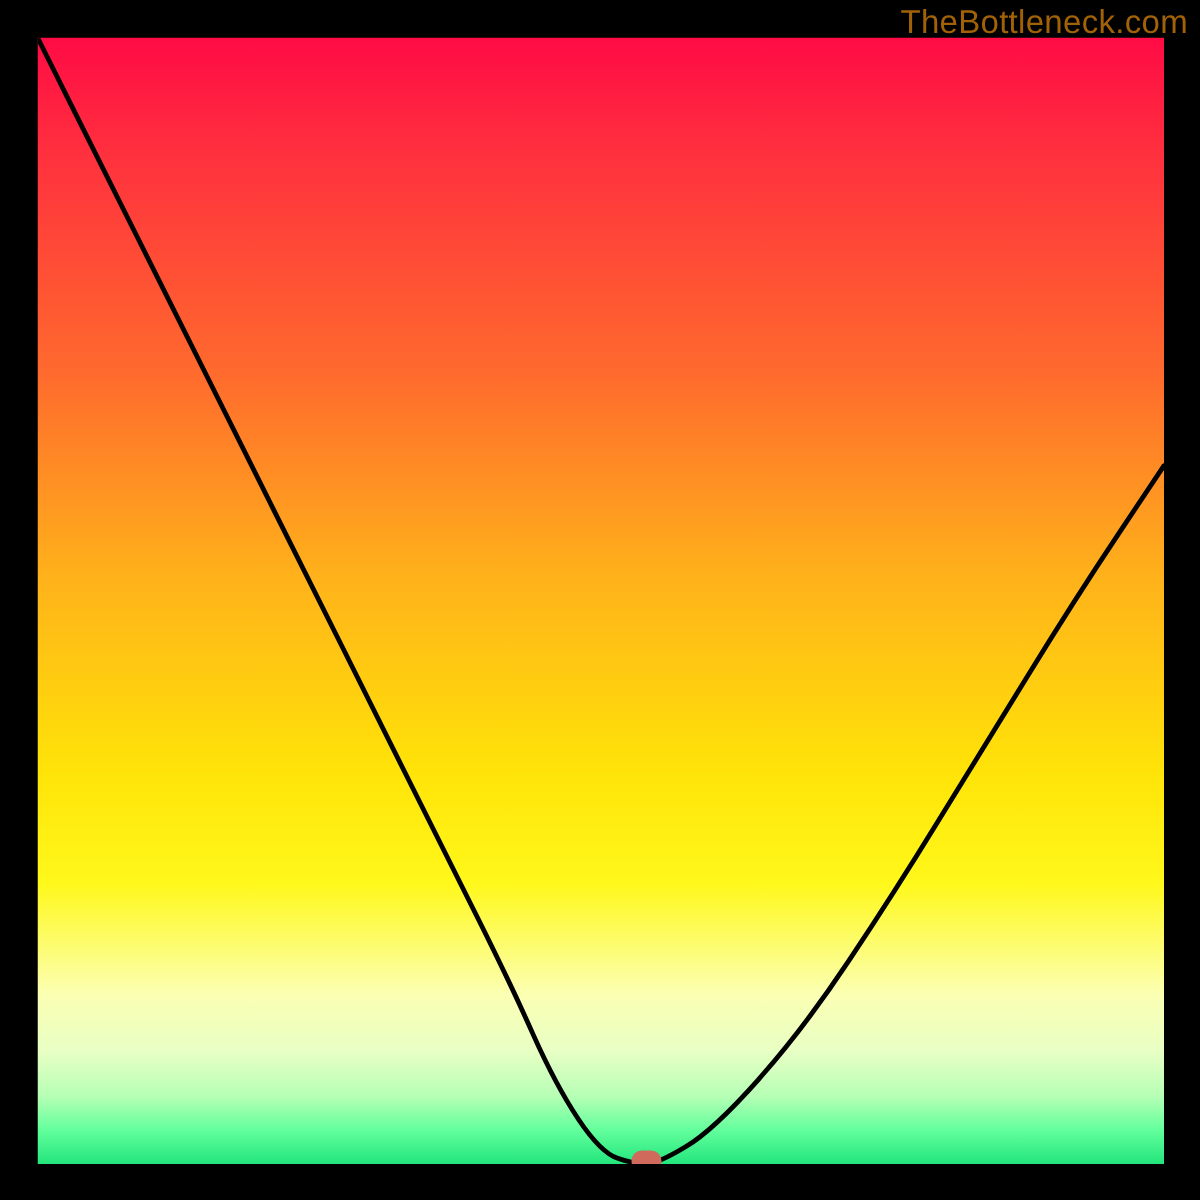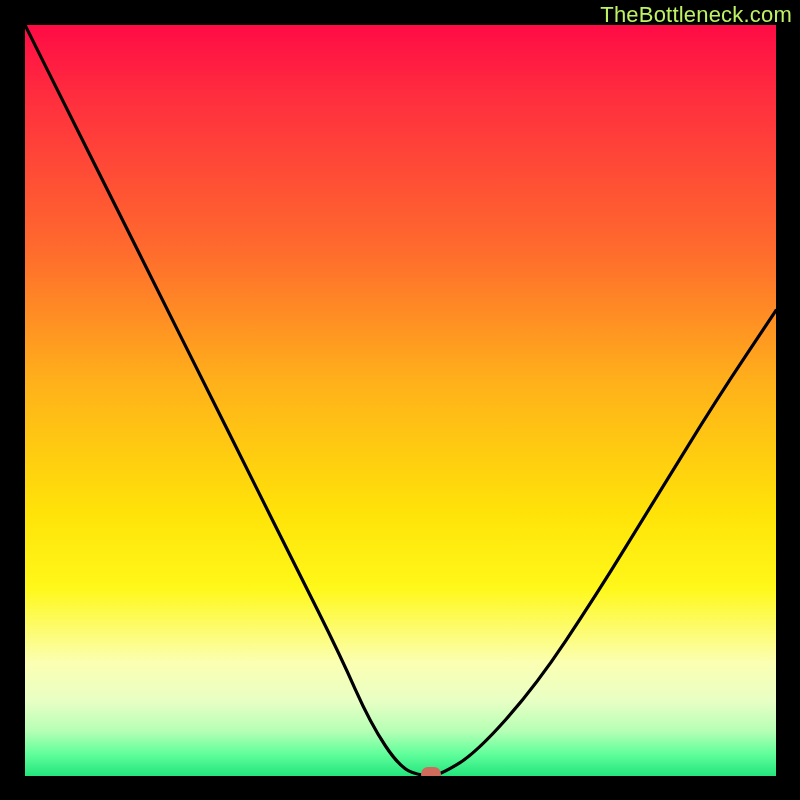--- a/index.html
+++ b/index.html
@@ -14,21 +14,21 @@
   .frame {
     position: relative;
     width: 800px;
     height: 800px;
     background: #000;
   }
   .watermark {
     position: absolute;
     top: 2px;
     right: 8px;
-    color: #bef264;
+    color: #a16207;
     font-size: 22px;
     font-weight: 400;
     letter-spacing: 0.2px;
     z-index: 5;
   }
   .plot-area {
     position: absolute;
     left: 25px;
     top: 25px;
     width: 751px;

